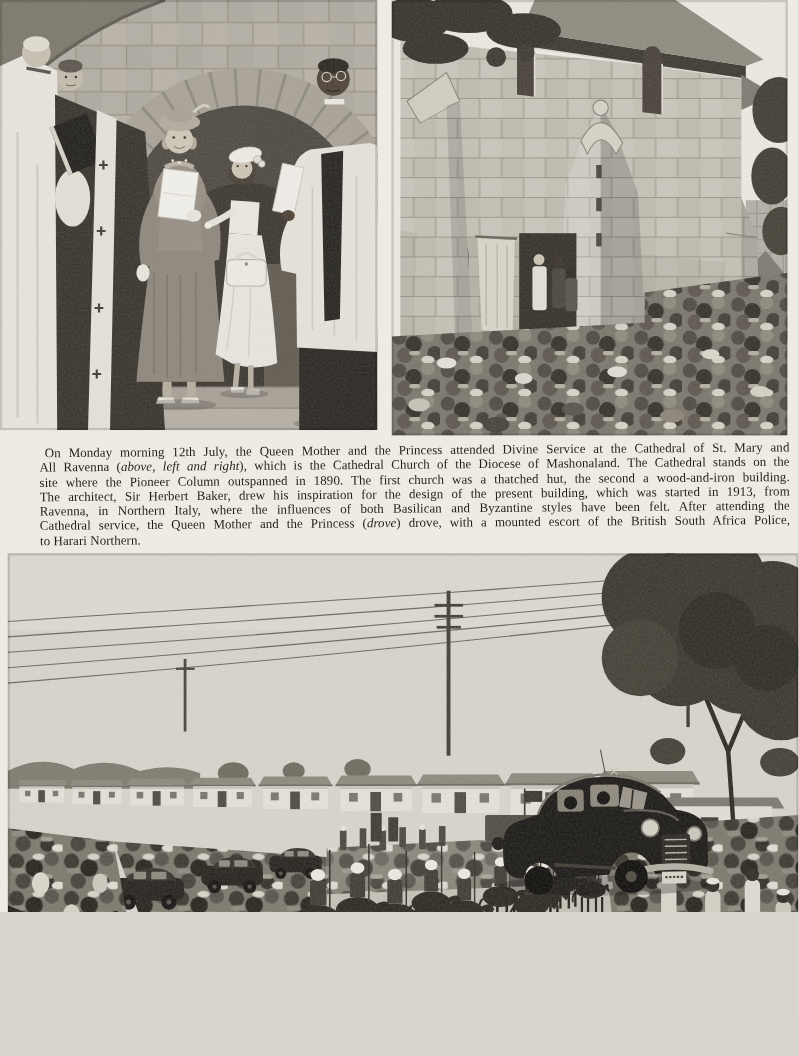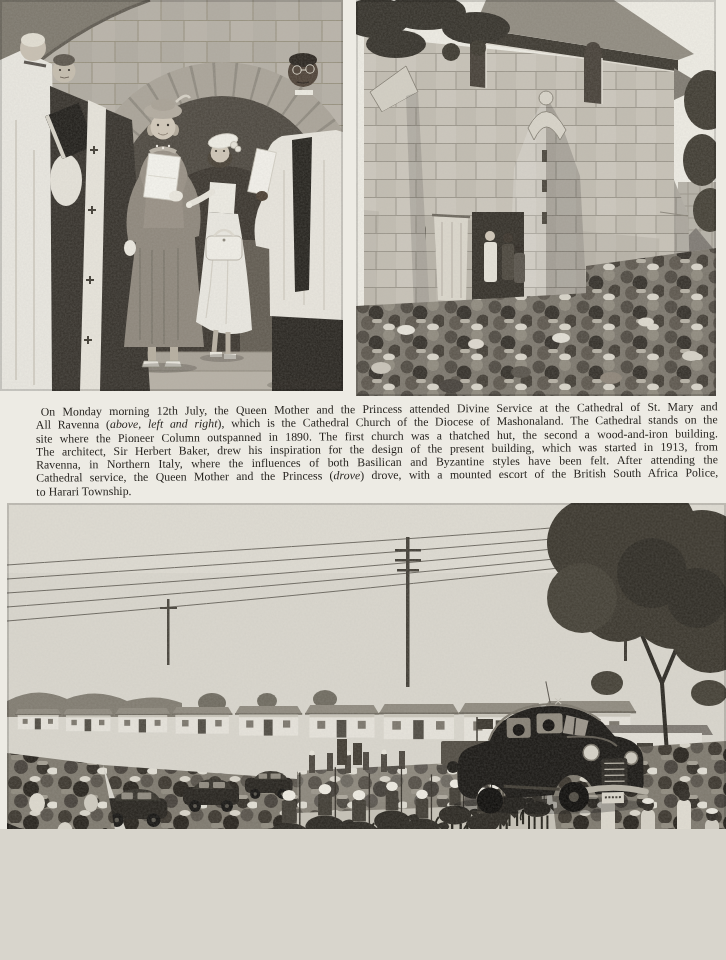--- a/index.html
+++ b/index.html
@@ -268,21 +268,21 @@
     </svg>
   </div>
 
   <div class="caption">
     <p class="cap-line first"><span>On Monday morning 12th July, the Queen Mother and the Princess attended Divine Service at the Cathedral of St. Mary and</span></p>
     <p class="cap-line"><span>All Ravenna (</span><span class="it">above, left and right</span><span>), which is the Cathedral Church of the Diocese of Mashonaland.  The Cathedral stands on the</span></p>
     <p class="cap-line"><span>site where the Pioneer Column outspanned in 1890.  The first church was a thatched hut, the second a wood-and-iron building.</span></p>
     <p class="cap-line"><span>The architect, Sir Herbert Baker, drew his inspiration for the design of the present building, which was started in 1913, from</span></p>
     <p class="cap-line"><span>Ravenna, in Northern Italy, where the influences of both Basilican and Byzantine styles have been felt.  After attending the</span></p>
     <p class="cap-line"><span>Cathedral service, the Queen Mother and the Princess (</span><span class="it">drove</span><span>) drove, with a mounted escort of the British South Africa Police,</span></p>
-    <p class="cap-line last"><span>to Harari Township.</span></p>
+    <p class="cap-line last"><span>to Harari Northern.</span></p>
   </div>
 
   <div class="photo photo-b" role="img" aria-label="The royal car with a mounted escort of the British South Africa Police driving to Harari Township past crowds and houses">
     <svg viewBox="0 0 719 457" preserveAspectRatio="none">
       <defs>
         <pattern id="p3crowd" width="50" height="34" patternUnits="userSpaceOnUse">
           <rect width="50" height="34" fill="#7d786d"></rect>
           <circle cx="8" cy="8" r="7" fill="#3b362e"></circle>
           <circle cx="24" cy="14" r="8" fill="#26221c"></circle>
           <circle cx="40" cy="6" r="6.5" fill="#57524a"></circle>

